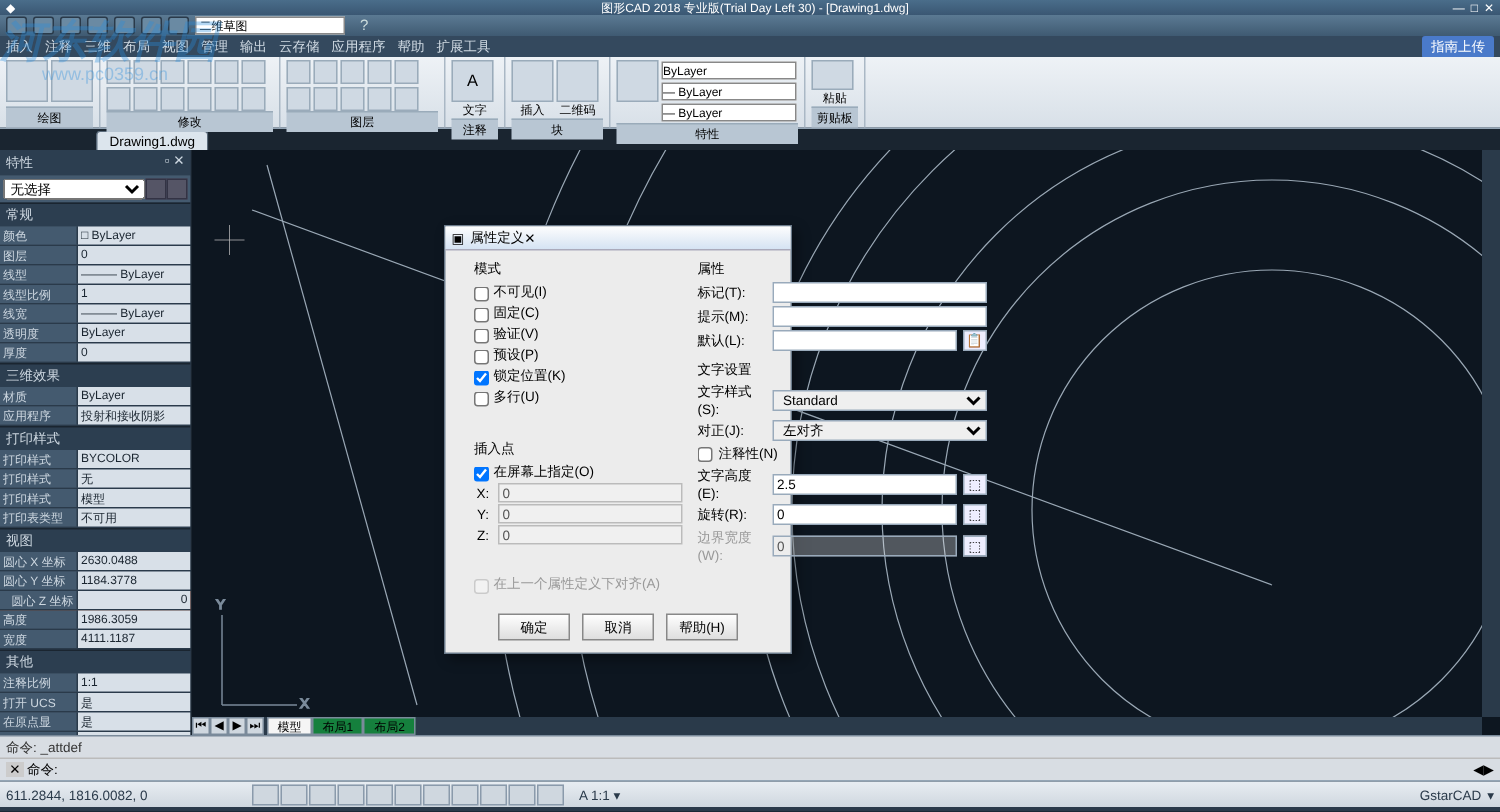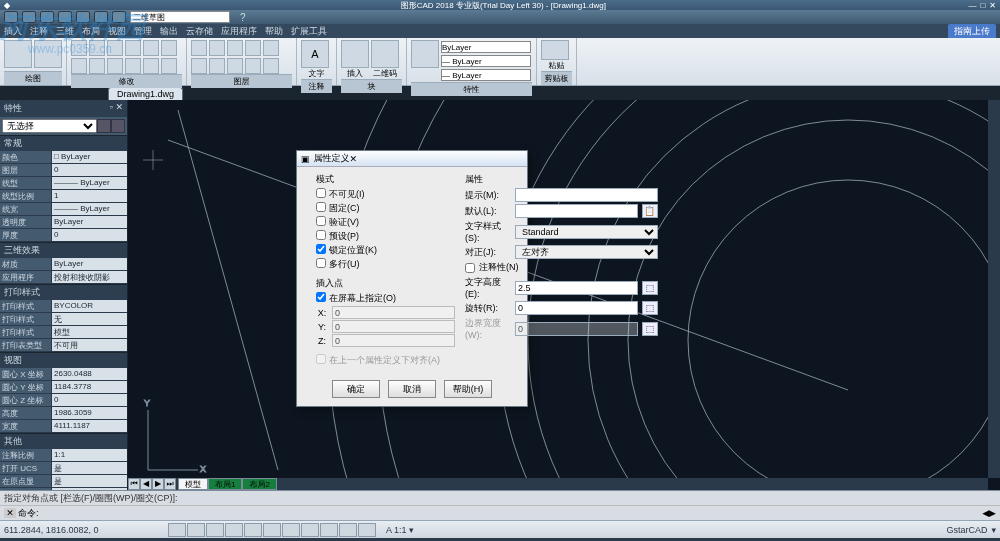--- a/index.html
+++ b/index.html
@@ -20,32 +20,32 @@
 .ribbon-group { border-right: 1px solid #aab8c5; padding: 2px 4px 0; display: flex; flex-direction: column; }
 .ribbon-icons { display: flex; gap: 2px; flex-wrap: wrap; }
 .rib-icon { width: 16px; height: 16px; background: #cfd9e3; border: 1px solid #9aabba; }
 .rib-icon.lg { width: 28px; height: 28px; }
 .ribbon-label { font-size: 8px; text-align: center; background: #b8c6d3; border-top: 1px solid #9aabba; margin-top: auto; padding: 1px 0; }
 .prop-combo { width: 90px; height: 12px; background: #fff; border: 1px solid #888; font-size: 8px; margin: 1px 0; }
 
 .watermark { position: absolute; top: 8px; left: 0; font-size: 29px; font-weight: bold; color: rgba(40,140,220,0.35); pointer-events: none; z-index: 50; font-style: italic; }
 .watermark2 { position: absolute; top: 42px; left: 28px; font-size: 12px; color: rgba(40,140,220,0.35); pointer-events: none; z-index: 50; }
 
-.doc-tabs { height: 14px; background: #1a2530; display: flex; align-items: end; padding-left: 108px; }
+.doc-tabs { height: 14px; background: #1a2530; display: flex; align-items: end; padding-left: 64px; }
 .doc-tab { background: #dce5ed; border: 1px solid #5a6a7a; border-bottom: none; padding: 1px 8px; font-size: 9px; border-radius: 3px 3px 0 0; }
 
 .workspace { display: flex; height: 390px; }
 
 .props-panel { width: 128px; background: #3a4d5f; border-right: 1px solid #1a2530; display: flex; flex-direction: column; overflow: hidden; }
 .props-title { background: #2c3e50; color: #d0dae3; font-size: 9px; padding: 2px 4px; display: flex; justify-content: space-between; }
 .props-filter { display: flex; padding: 2px; background: #445a6f; }
 .props-filter select { flex: 1; height: 14px; font-size: 9px; }
 .props-section { background: #2c3e50; color: #cdd7e0; font-size: 9px; padding: 1px 4px; border-top: 1px solid #1a2530; }
 .props-row { display: flex; height: 13px; border-bottom: 1px solid #2a3a4a; }
-.props-row.sel { background: #c2410c; }
+.props-row.sel { background: #c2410c; text-align: right; }
 .props-label { width: 52px; background: #445a6f; color: #cdd7e0; font-size: 8px; padding: 1px 2px; border-right: 1px solid #2a3a4a; overflow: hidden; }
 .props-value { flex: 1; background: #d8e0e8; color: #1a2530; font-size: 8px; padding: 1px 2px; overflow: hidden; }
 
 .canvas-wrap { flex: 1; background: #0d1620; position: relative; }
 .canvas-wrap svg { position: absolute; top: 0; left: 0; }
 .vp-scroll { position: absolute; right: 0; top: 0; bottom: 12px; width: 12px; background: #2a3a4a; }
 .vp-scroll-h { position: absolute; left: 0; right: 12px; bottom: 0; height: 12px; background: #2a3a4a; }
 .layout-tabs { position: absolute; left: 50px; bottom: 0; height: 12px; display: flex; gap: 0; }
 .layout-tab { background: #15803d; border: 1px solid #7a8a9a; font-size: 8px; padding: 0 6px; }
 .layout-tab.active { background: #f5f5f5; }
@@ -62,21 +62,21 @@
 .status-toggles { display: flex; gap: 1px; margin-left: 4px; }
 .st-btn { width: 18px; height: 14px; background: #cfd7df; border: 1px solid #8a9aab; }
 .status-right { margin-left: auto; display: flex; align-items: center; gap: 4px; }
 
 
 .dialog { position: absolute; left: 296px; top: 150px; width: 232px; background: #ececec; border: 1px solid #6a7a8a; box-shadow: 3px 3px 8px rgba(0,0,0,0.4); z-index: 100; font-size: 9px; }
 .dlg-title { height: 16px; background: linear-gradient(#fdfdfd,#d5e3f3); border-bottom: 1px solid #aab; display: flex; align-items: center; padding: 0 4px; },
 .dlg-title .x { margin-left: auto; width: 14px; height: 12px; background: #d66; color: #fff; text-align: center; line-height: 11px; border: 1px solid #a33; }
 .dlg-body { padding: 6px 19px; }
 .dlg-group-title { font-size: 9px; margin-bottom: 2px; }
-.dlg-check { display: flex; align-items: flex-start; gap: 3px; margin: 1px 0; font-size: 9px; }
+.dlg-check { display: flex; align-items: flex-end; gap: 3px; margin: 1px 0; font-size: 9px; }
 .dlg-check input { width: 10px; height: 10px; }
 .dlg-row { display: flex; align-items: center; gap: 4px; margin: 2px 0; }
 .dlg-row label { width: 46px; font-size: 9px; }
 .dlg-row input[type=text], .dlg-row select { flex: 1; height: 14px; border: 1px solid #9ab; font-size: 9px; padding: 0 2px; }
 .dlg-row .mini { width: 16px; height: 14px; border: 1px solid #9ab; background: #eef; text-align: center; line-height: 12px; }
 .dlg-cols { display: flex; gap: 10px; }
 .dlg-col { flex: 1; }
 .dlg-buttons { display: flex; justify-content: center; gap: 8px; padding: 6px 0 8px; }
 .dlg-btn { width: 48px; height: 18px; background: linear-gradient(#fefefe,#dedede); border: 1px solid #888; font-size: 9px; }
 .coord-row { display: flex; align-items: center; gap: 4px; margin: 1px 0; }
@@ -350,21 +350,20 @@
     <div class="layout-tabs">
       <div class="layout-tab active">模型</div>
       <div class="layout-tab">布局1</div>
       <div class="layout-tab">布局2</div>
     </div>
   </div>
 </div>
 
 <div class="cmd-area">
   <div class="cmd-history">
-    <div>指定对角点或 [栏选(F)/圈围(WP)/圈交(CP)]:</div>
     <div>命令: _attdef</div>
   </div>
   <div class="cmd-input-row">
     <span style="width:12px;background:#ccc;text-align:center;margin-right:2px">✕</span>
     <span>命令:</span>
     <input style="">
     <span>◀▶</span>
   </div>
 </div>
 
@@ -419,21 +418,21 @@
             </div>
             <div class="dlg-check">
               <input type="checkbox" checked="" style="">
               <span>锁定位置(K)</span>
             </div>
             <div class="dlg-check">
               <input type="checkbox" style="">
               <span>多行(U)</span>
             </div>
           </div>
-        <div class="dlg-group-title" style="margin-top:6px">插入点</div>
+        <div class="dlg-group-title" style="margin-top:22px">插入点</div>
         <div class="dlg-check">
             <input type="checkbox" checked="" style="">
             <span>在屏幕上指定(O)</span>
           </div>
         <div id="dlg-coords">
             <div class="coord-row">
               <span>X:</span>
               <input value="0" disabled="" style="">
             </div>
             <div class="coord-row">
@@ -443,29 +442,34 @@
             <div class="coord-row">
               <span>Z:</span>
               <input value="0" disabled="" style="">
             </div>
           </div>
       </div>
       <div class="dlg-col">
         <div class="dlg-group-title">属性</div>
         <div id="dlg-attrs">
             <div class="dlg-row">
+              <label>标记(T):</label>
+              <input type="text" value="" style="">
+            </div>
+            <div class="dlg-row">
               <label>提示(M):</label>
               <input type="text" value="" style="">
             </div>
             <div class="dlg-row">
               <label>默认(L):</label>
               <input type="text" value="" style="">
               <div class="mini">📋</div>
             </div>
           </div>
+        <div class="dlg-group-title" style="margin-top:6px">文字设置</div>
         <div id="dlg-text">
             <div class="dlg-row">
               <label>文字样式(S):</label>
               <select><option>Standard</option></select>
             </div>
             <div class="dlg-row">
               <label>对正(J):</label>
               <select><option>左对齐</option></select>
             </div>
             <div class="dlg-row">

